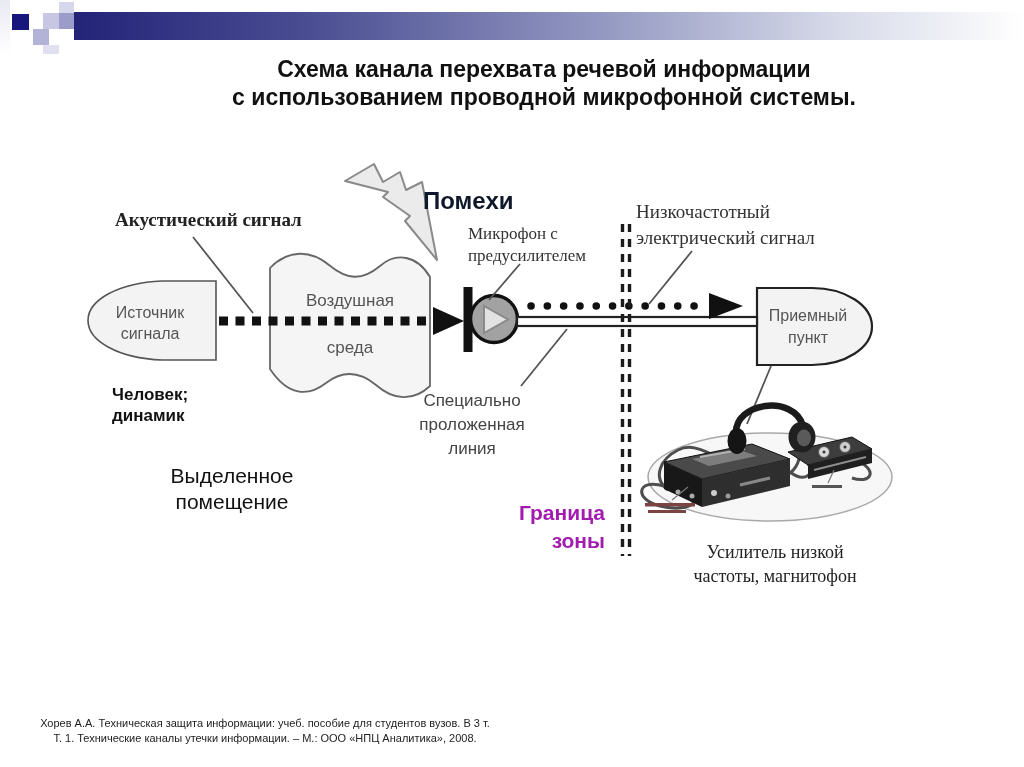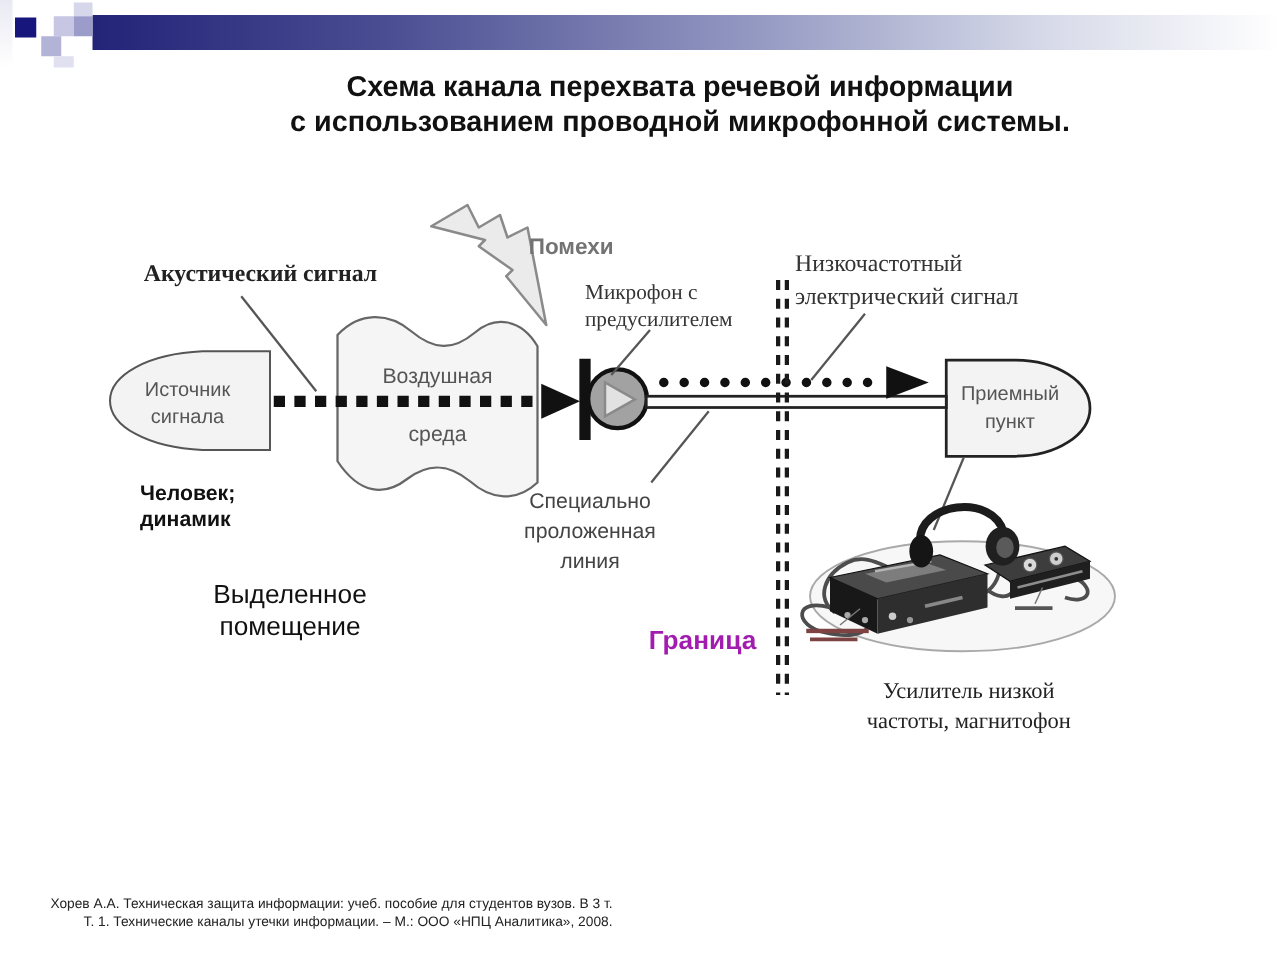--- a/index.html
+++ b/index.html
@@ -13,28 +13,28 @@
   .sq{position:absolute;}
   .sq-dark{left:12px;top:14px;width:17px;height:16px;background:#16167c;}
   .sq-a{left:59px;top:2px;width:15px;height:11px;background:#d7d7ec;}
   .sq-b{left:43px;top:13px;width:16px;height:16px;background:#c7c7e3;}
   .sq-c{left:59px;top:13px;width:15px;height:16px;background:#9c9ccb;}
   .sq-d{left:33px;top:29px;width:16px;height:16px;background:#b3b3d8;}
   .sq-e{left:43px;top:45px;width:16px;height:9px;background:#e0e0f0;}
   
   .title{left:0;top:55px;width:1024px;text-align:center;font-weight:bold;font-size:23px;
          line-height:28px;color:#111;padding-left:32px;}
-  .footer{left:40px;top:716px;width:450px;text-align:right;font-size:11px;line-height:15px;color:#222;}
+  .footer{left:40px;top:716px;width:450px;text-align:center;font-size:11px;line-height:15px;color:#222;}
   
   .svg-layer{left:0;top:0;z-index:1;}
   .lbl{position:absolute;z-index:2;}
   .serif{font-family:"Liberation Serif",serif;}
   .lbl-acoustic{left:115px;top:209px;font-family:"Liberation Serif",serif;font-weight:bold;
                 font-size:19px;color:#222;}
-  .lbl-interf{left:423px;top:187px;font-weight:bold;font-size:18px;color:#737373;}
+  .lbl-interf{left:423px;top:187px;font-weight:bold;font-size:24px;color:#0f172a;}
   .lbl-mic{left:468px;top:223px;font-size:17px;line-height:22px;color:#333;}
   .lbl-lowfreq{left:636px;top:199px;font-size:19px;line-height:26px;color:#333;}
   .lbl-lowfreq .indent{}
   .txt-source{left:96px;top:302px;width:108px;text-align:center;font-size:16px;line-height:21px;color:#555;}
   .txt-air{left:283px;top:291px;width:134px;text-align:center;font-size:17px;color:#555;}
   .txt-air .gap{margin-top:27px;}
   .txt-receiver{left:762px;top:305px;width:92px;text-align:center;font-size:16px;line-height:22px;color:#555;}
   .lbl-human{left:112px;top:384px;font-weight:bold;font-size:17px;line-height:21px;color:#111;}
   .lbl-room{left:148px;top:463px;width:168px;text-align:center;font-weight:normal;font-size:21px;
             line-height:26px;color:#111;}
@@ -188,20 +188,21 @@
   </div>
 
   <div class="lbl lbl-laid">
     <div>Специально</div>
     <div>проложенная</div>
     <div>линия</div>
   </div>
 
   <div class="lbl lbl-zone">
     <div>Граница</div>
+    <div>зоны</div>
   </div>
 
   <div class="lbl lbl-equip">
     <div>Усилитель низкой</div>
     <div>частоты, магнитофон</div>
   </div>
 
   <div class="abs footer">
     <div>Хорев А.А. Техническая защита информации: учеб. пособие для студентов вузов. В 3 т.</div>
     <div>Т. 1. Технические каналы утечки информации. – М.: ООО «НПЦ Аналитика», 2008.</div>

